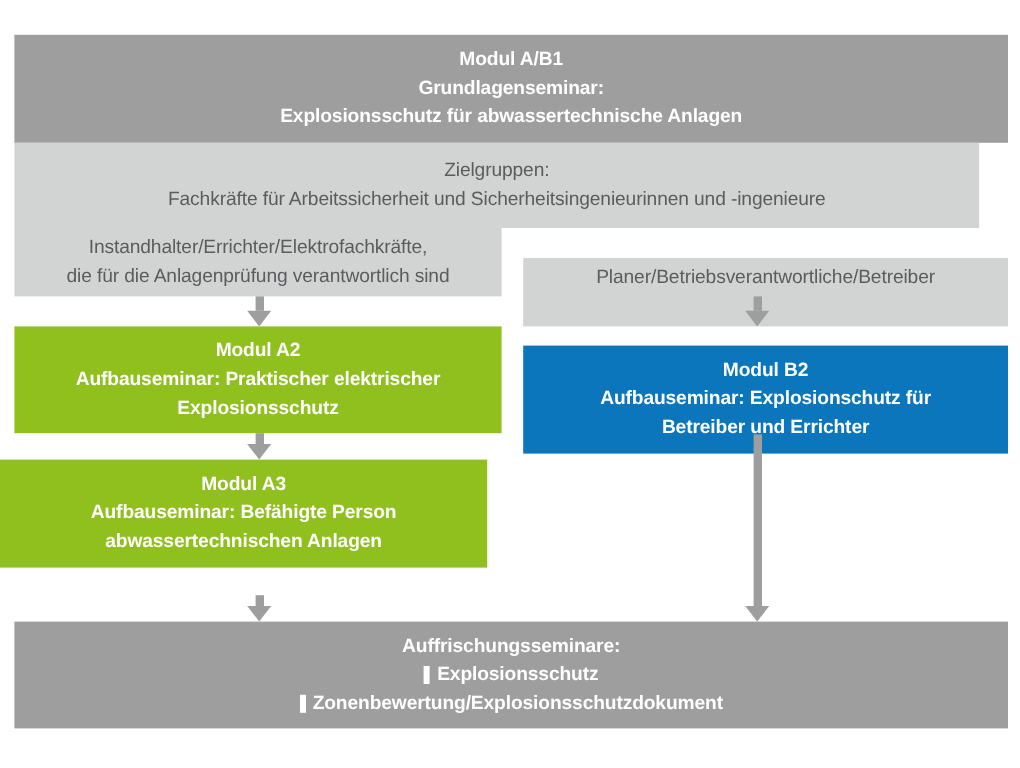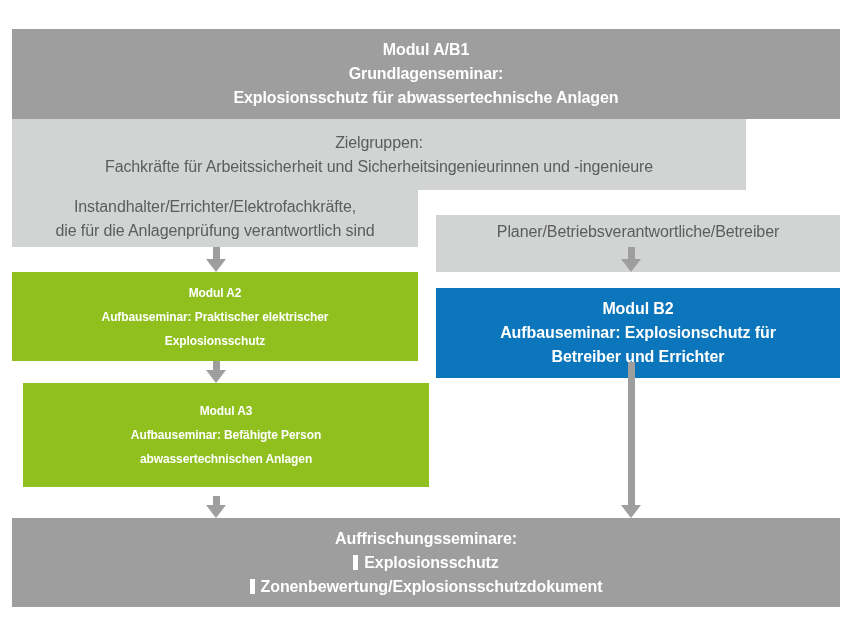--- a/index.html
+++ b/index.html
@@ -5,21 +5,21 @@
   html,body{margin:0;padding:0;background:#ffffff;}
   body{font-family:"Liberation Sans", sans-serif;}
   .canvas{position:relative;width:850px;height:640px;background:#ffffff;overflow:hidden;}
 
   .box{position:absolute;display:flex;flex-direction:column;align-items:center;justify-content:center;
        text-align:left;box-sizing:border-box;letter-spacing:-0.1px;}
   .box .line{line-height:24px;white-space:nowrap;}
 
   .gray-box{background:#9d9e9d;color:#ffffff;font-weight:bold;font-size:16px;}
   .lightgray-box{background:#d2d4d3;color:#5b5c5e;font-weight:normal;font-size:16px;}
-  .green-box{background:#8fc01e;color:#ffffff;font-weight:bold;font-size:12px;}
+  .green-box{background:#8fc01e;color:#ffffff;font-weight:bold;font-size:16px;}
   .blue-box{background:#0b76bb;color:#ffffff;font-weight:bold;font-size:16px;}
 
   .arrow{position:absolute;display:flex;flex-direction:column;align-items:center;width:20px;}
   .arrow .shaft{width:7px;background:#9d9e9d;flex:1 1 auto;}
   .arrow .head{width:0;height:0;border-left:10px solid transparent;border-right:10px solid transparent;
                border-top:13px solid #9d9e9d;}
 
   .bullet-line{display:flex;align-items:center;justify-content:center;line-height:24px;}
   .bar{display:inline-block;width:5px;height:15px;background:#ffffff;margin-right:6px;}
 </style>
@@ -27,21 +27,21 @@
 <body>
 
 <div class="canvas">
 
   <div class="box gray-box" style="left:12px;top:29px;width:828px;height:90px;">
     <div class="line">Modul A/B1</div>
     <div class="line">Grundlagenseminar:</div>
     <div class="line">Explosionsschutz für abwassertechnische Anlagen</div>
   </div>
 
-  <div class="box lightgray-box" style="left:12px;top:119px;width:734px;height:71px;">
+  <div class="box lightgray-box" style="left:12px;top:119px;width:804px;height:71px;">
     <div class="line">Zielgruppen:</div>
     <div class="line">Fachkräfte für Arbeitssicherheit und Sicherheitsingenieurinnen und -ingenieure</div>
   </div>
 
   <div class="box lightgray-box" style="left:12px;top:190px;width:406px;height:57px;">
     <div class="line">Instandhalter/Errichter/Elektrofachkräfte,</div>
     <div class="line">die für die Anlagenprüfung verantwortlich sind</div>
   </div>
 
   <div class="box lightgray-box" style="left:436px;top:190px;width:404px;height:57px;justify-content:flex-start;padding-top:5px;margin-top:25px;">
@@ -72,21 +72,21 @@
   <div class="arrow" style="left:206px;top:361px;height:22px;">
     <span class="shaft"></span>
     <span class="head"></span>
   </div>
 
   <div class="arrow" style="left:621px;top:362px;height:156px;">
     <span class="shaft"></span>
     <span class="head"></span>
   </div>
 
-  <div class="box green-box" style="left:23px;top:383px;width:406px;height:104px;">
+  <div class="box green-box" style="left:0;top:383px;width:406px;height:90px;">
     <div class="line">Modul A3</div>
     <div class="line">Aufbauseminar: Befähigte Person</div>
     <div class="line">abwassertechnischen Anlagen</div>
   </div>
 
   <div class="arrow" style="left:206px;top:496px;height:22px;">
     <span class="shaft"></span>
     <span class="head"></span>
   </div>
 

